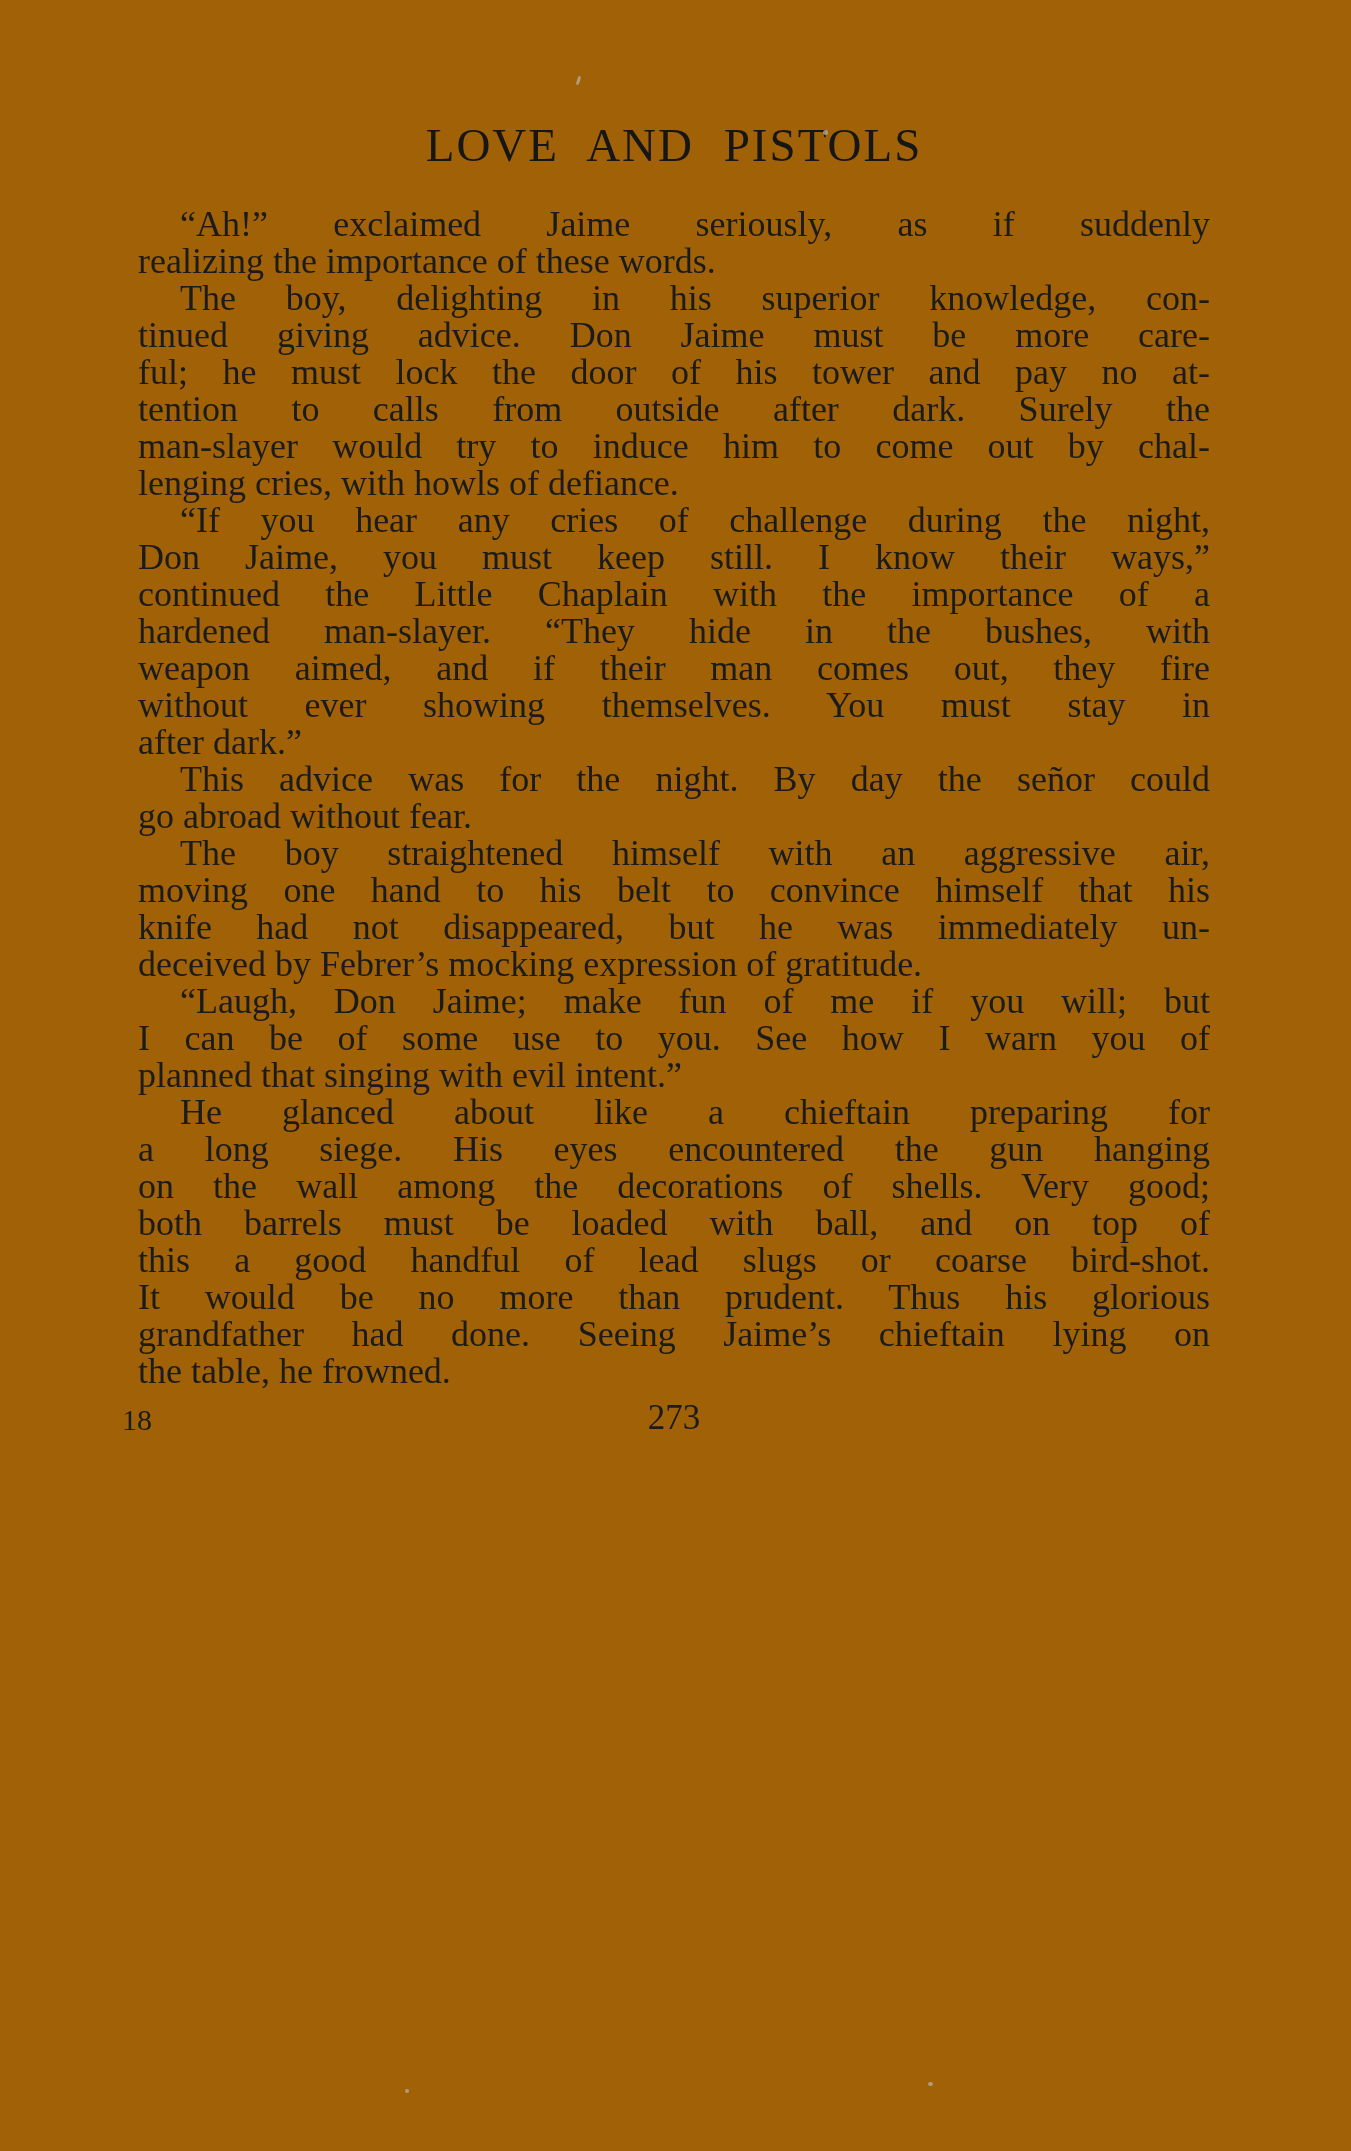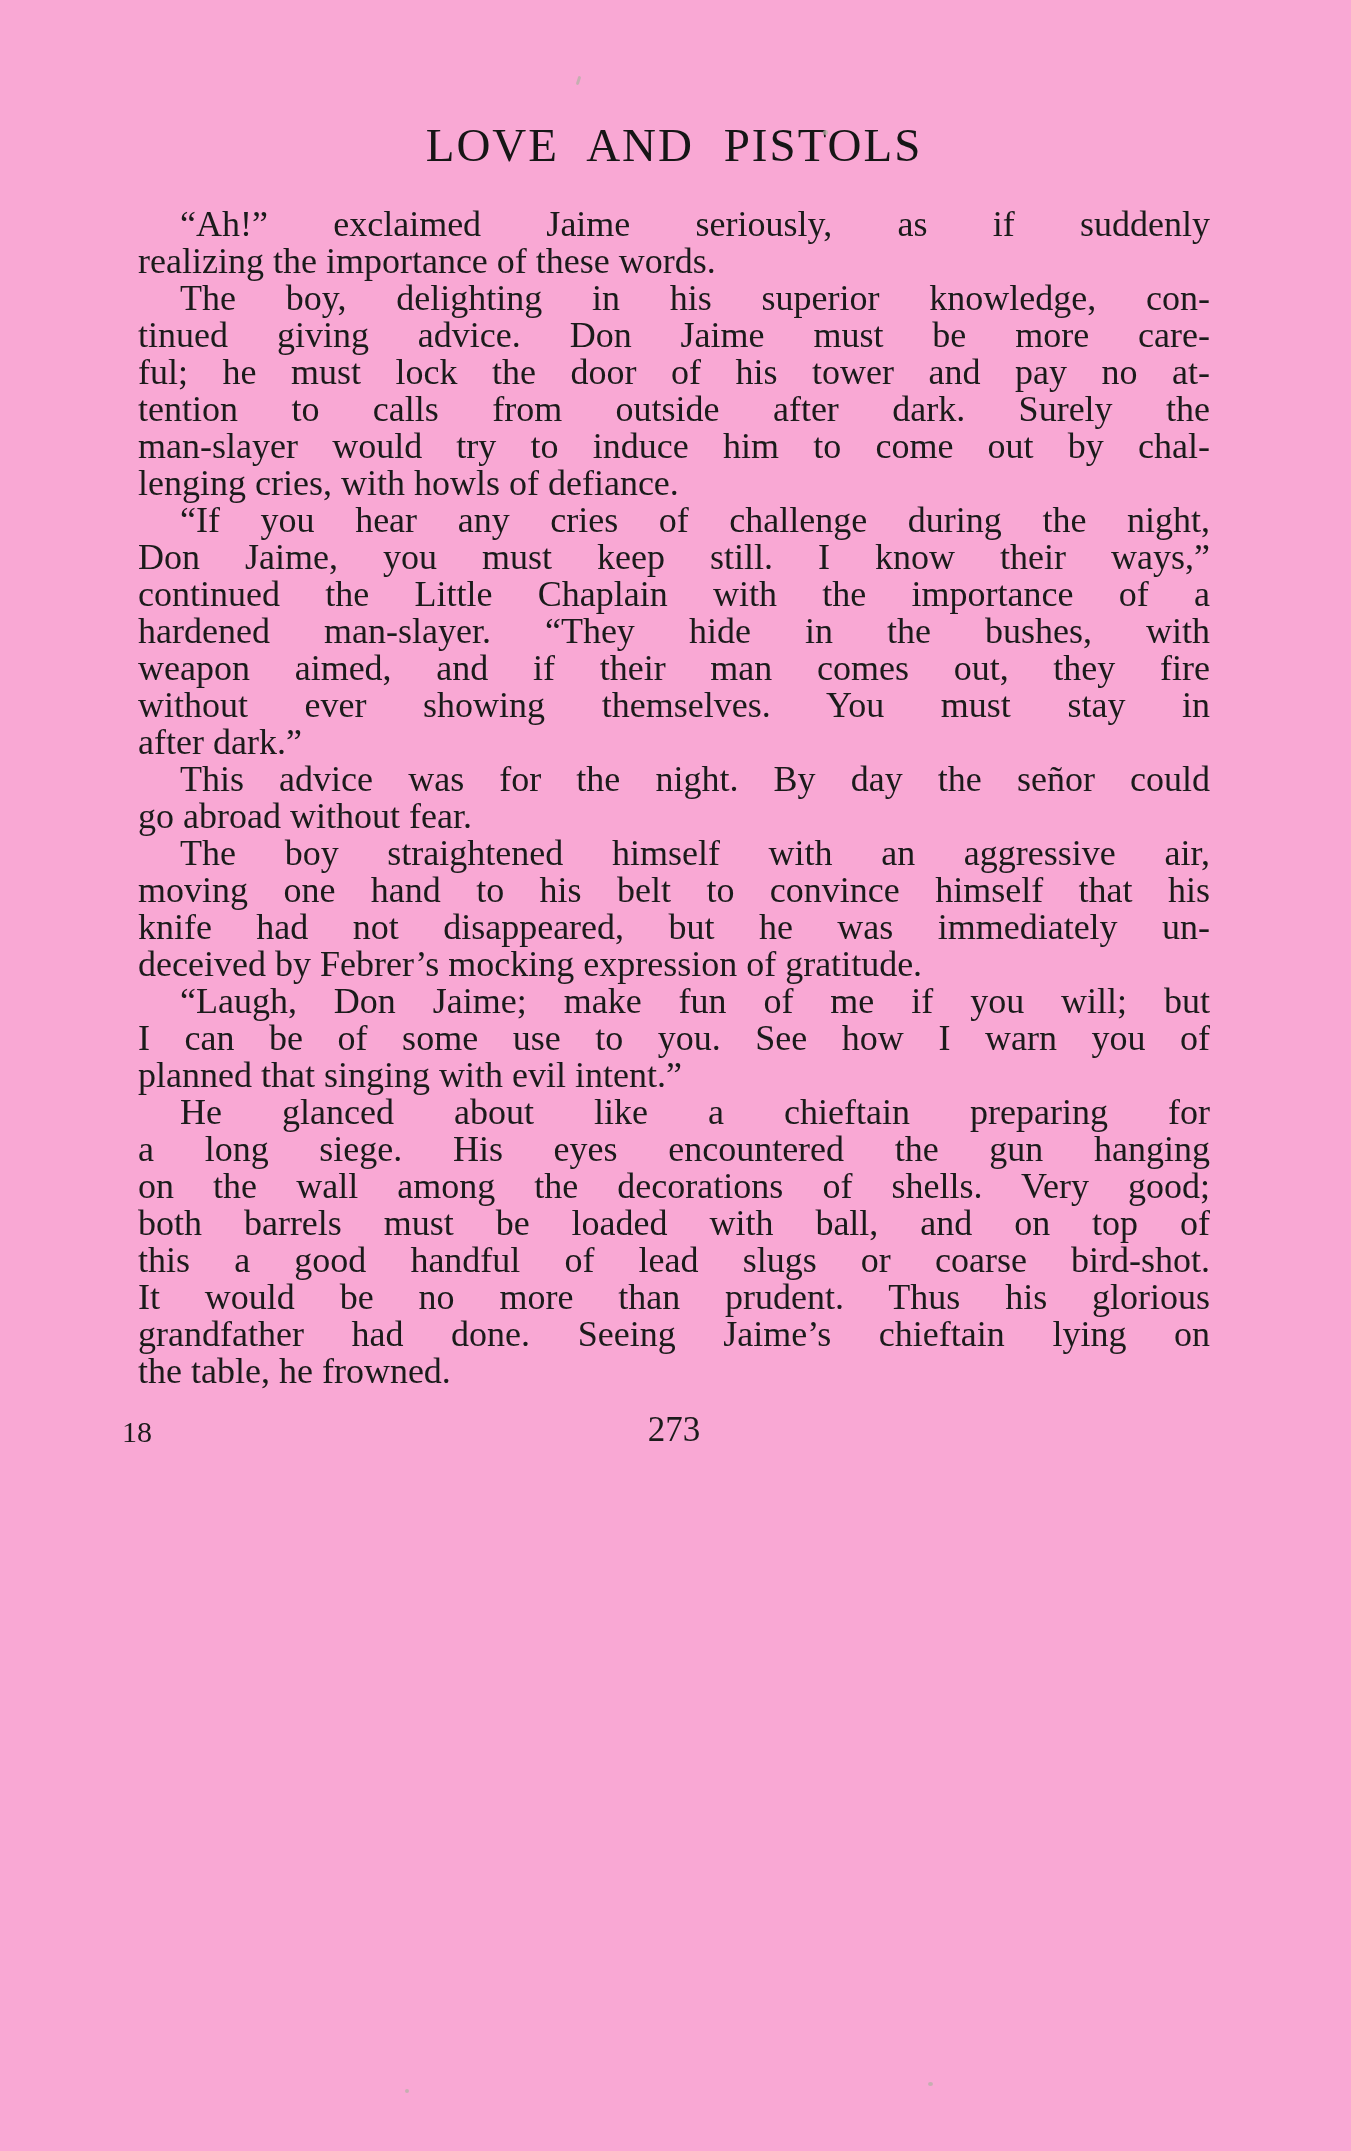--- a/index.html
+++ b/index.html
@@ -5,21 +5,21 @@
   html, body { margin: 0; padding: 0; }
   body {
     width: 1351px;
     height: 2151px;
     background: #fbfaf6;
   }
   .page {
     position: relative;
     width: 1351px;
     height: 2151px;
-    background: #f9a8d4;
+    background: #a16207;
     font-family: "Liberation Serif", "DejaVu Serif", serif;
     color: #1b1b1b;
     overflow: hidden;
   }
   .content {
     position: absolute;
     left: 138px;
     top: 118px;
     width: 1072px;
   }
@@ -41,21 +41,21 @@
     text-align-last: justify;
     white-space: normal;
   }
   .line.last {
     -moz-text-align-last: left;
     text-align-last: left;
   }
   .line.first { text-indent: 42px; }
   .footer {
     position: relative;
-    margin-top: 20px;
+    margin-top: 8px;
     height: 44px;
   }
   .sig {
     position: absolute;
     left: -16px;
     top: 5px;
     font-size: 30px;
     color: #1b1b1b;
   }
   .pagenum {

